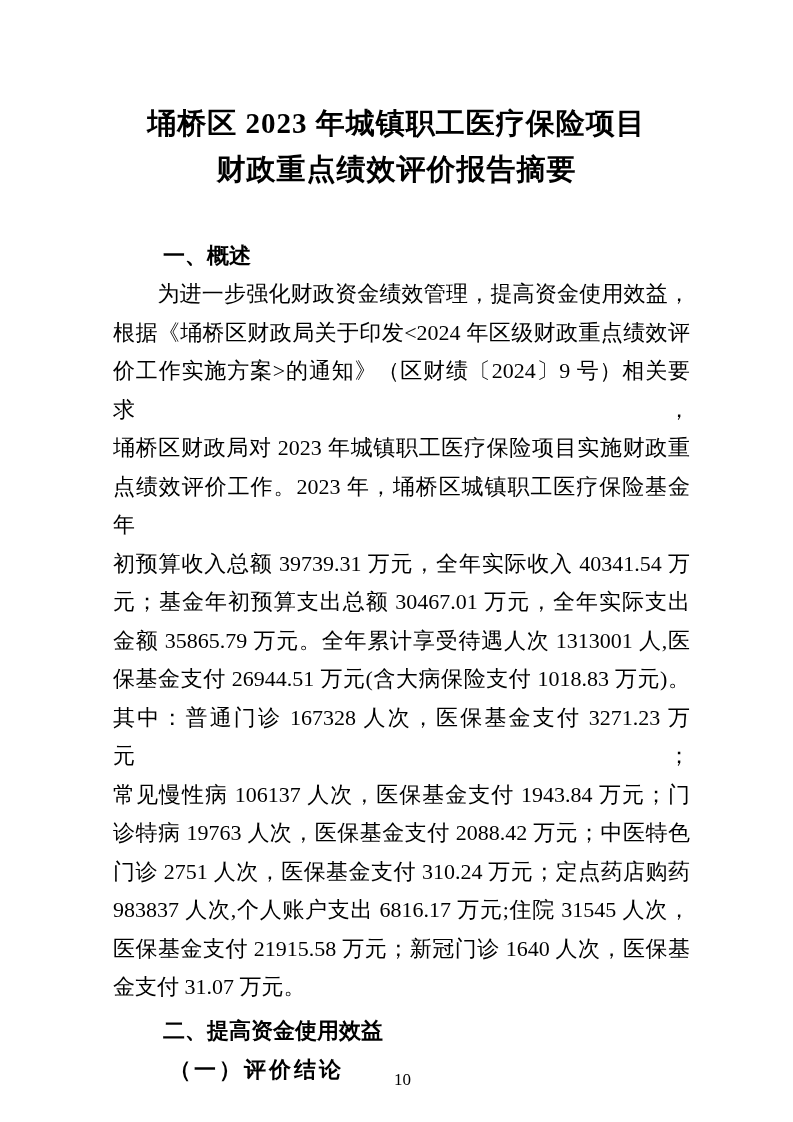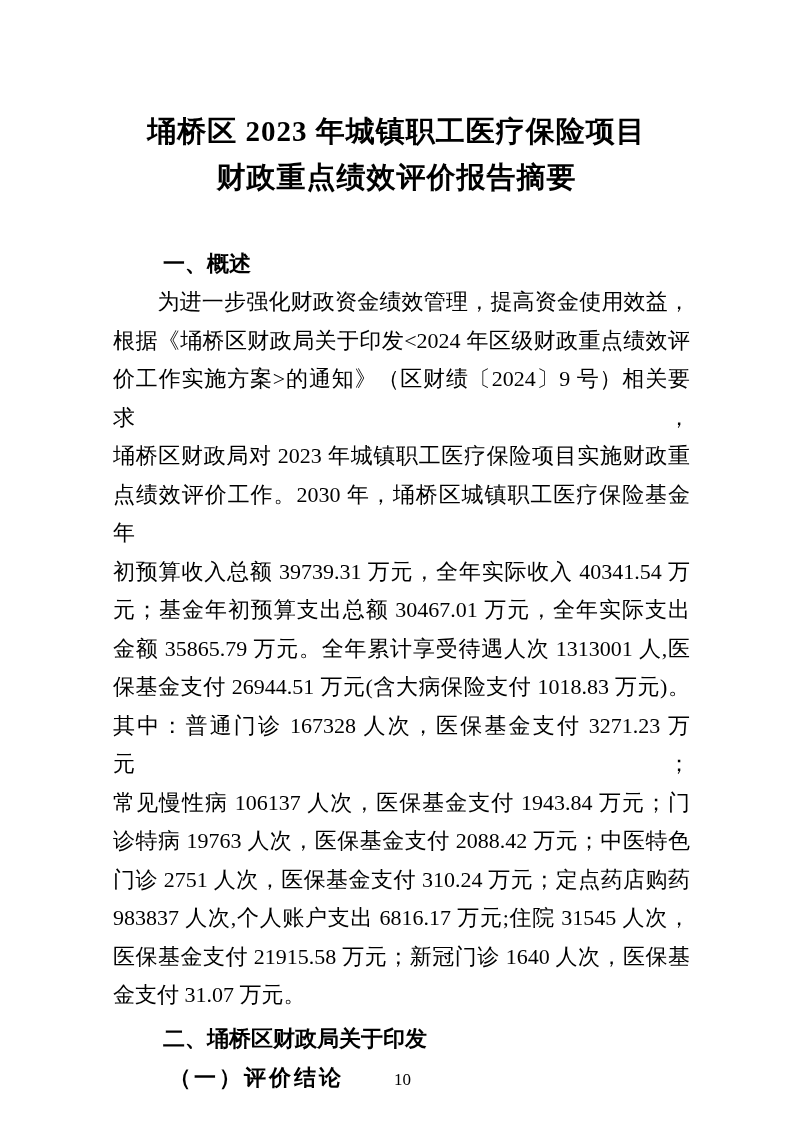--- a/index.html
+++ b/index.html
@@ -10,21 +10,21 @@
     margin: 0 auto;
     background: #ffffff;
     color: #000000;
     overflow: hidden;
   }
   .content {
     margin-left: 113px;
     width: 577px;
   }
   .doc-title {
-    margin: 12px;
+    margin: 4px;
     padding-top: 96px;
     text-align: center;
     font-family: "Liberation Serif", "DejaVu Serif", serif;
     font-weight: bold;
     font-size: 29px;
     line-height: 46px;
     letter-spacing: 1px;
   }
   .heading-hei {
     font-family: "Liberation Sans", "DejaVu Sans", sans-serif;
@@ -76,33 +76,33 @@
   </h1>
 
   <div class="content">
     <div class="heading-hei heading-overview">一、概述</div>
 
     <div class="body-text">
         <div class="line">　　为进一步强化财政资金绩效管理，提高资金使用效益，</div>
         <div class="line">根据《埇桥区财政局关于印发&lt;2024 年区级财政重点绩效评</div>
         <div class="line">价工作实施方案&gt;的通知》（区财绩〔2024〕9 号）相关要求，</div>
         <div class="line">埇桥区财政局对 2023 年城镇职工医疗保险项目实施财政重</div>
-        <div class="line">点绩效评价工作。2030 年，埇桥区城镇职工医疗保险基金年</div>
+        <div class="line">点绩效评价工作。2023 年，埇桥区城镇职工医疗保险基金年</div>
         <div class="line">初预算收入总额 39739.31 万元，全年实际收入 40341.54 万</div>
         <div class="line">元；基金年初预算支出总额 30467.01 万元，全年实际支出</div>
         <div class="line">金额 35865.79 万元。全年累计享受待遇人次 1313001 人,医</div>
         <div class="line">保基金支付 26944.51 万元(含大病保险支付 1018.83 万元)。</div>
         <div class="line">其中：普通门诊 167328 人次，医保基金支付 3271.23 万元；</div>
         <div class="line">常见慢性病 106137 人次，医保基金支付 1943.84 万元；门</div>
         <div class="line">诊特病 19763 人次，医保基金支付 2088.42 万元；中医特色</div>
         <div class="line">门诊 2751 人次，医保基金支付 310.24 万元；定点药店购药</div>
         <div class="line">983837 人次,个人账户支出 6816.17 万元;住院 31545 人次，</div>
         <div class="line">医保基金支付 21915.58 万元；新冠门诊 1640 人次，医保基</div>
         <div class="line last">金支付 31.07 万元。</div>
       </div>
 
-    <div class="heading-hei heading-conclusion">二、埇桥区财政局关于印发</div>
+    <div class="heading-hei heading-conclusion">二、提高资金使用效益</div>
 
     <div class="heading-kai">（一）评价结论</div>
   </div>
 
   <div class="page-number">10</div>
 </div>
 
 </body></html>

